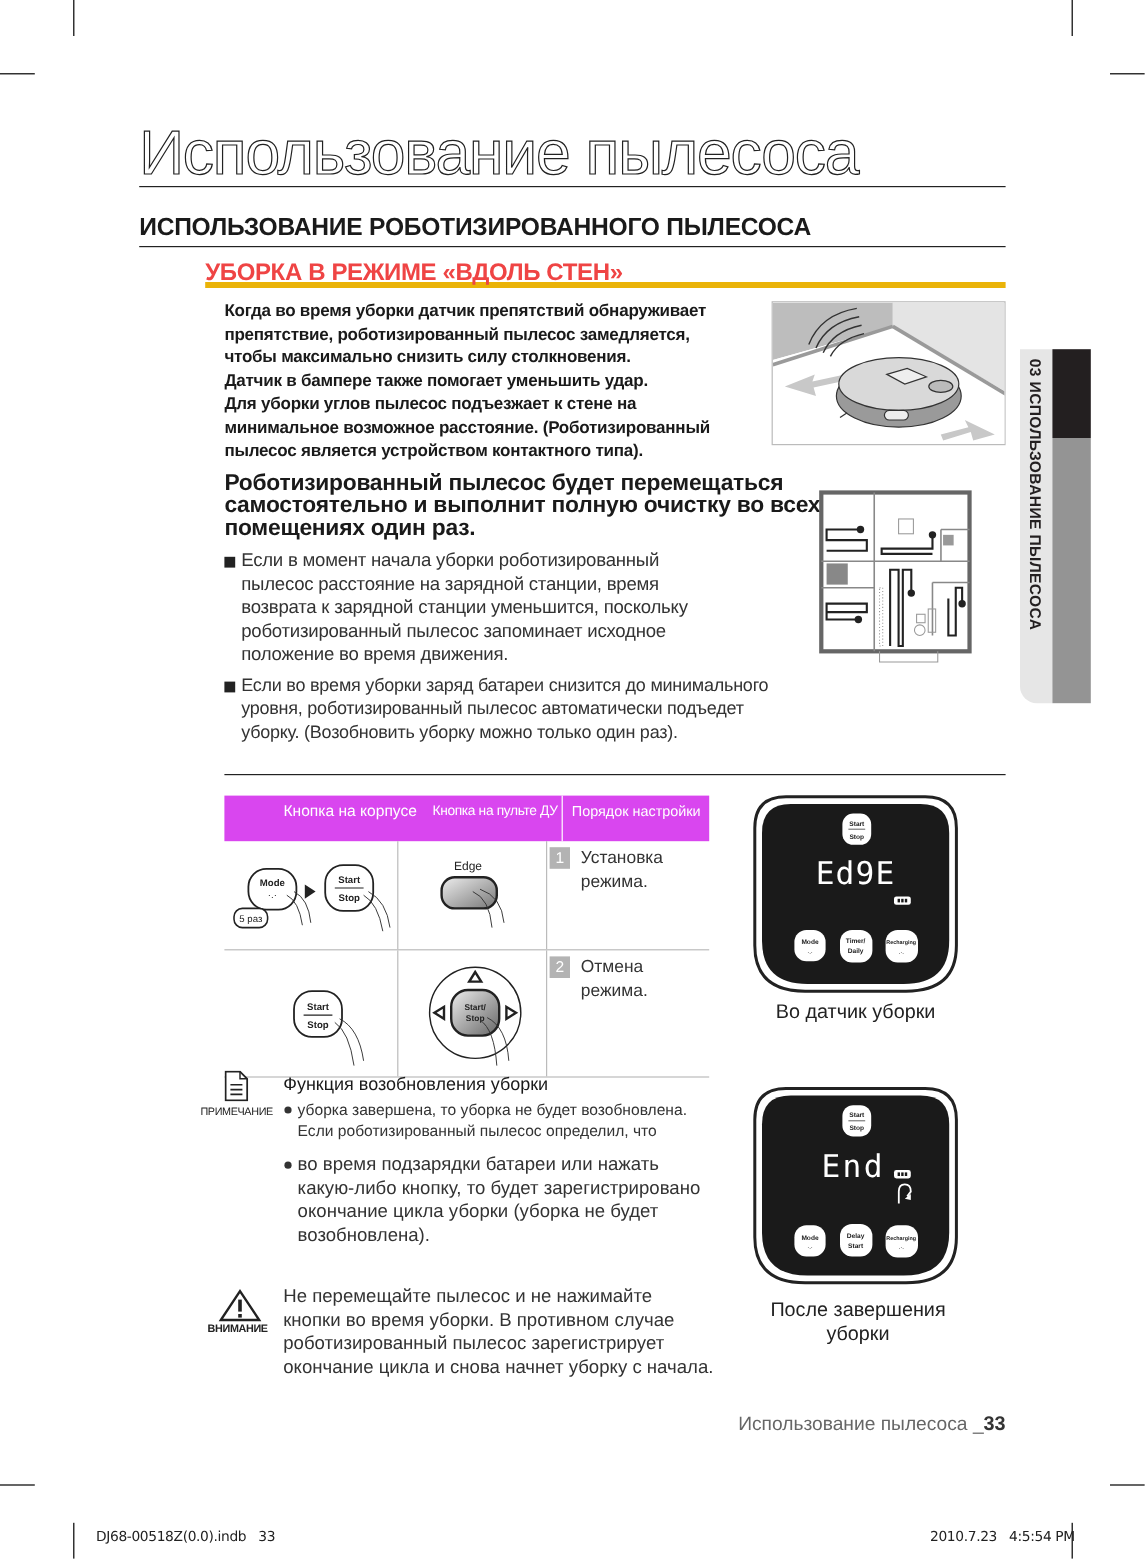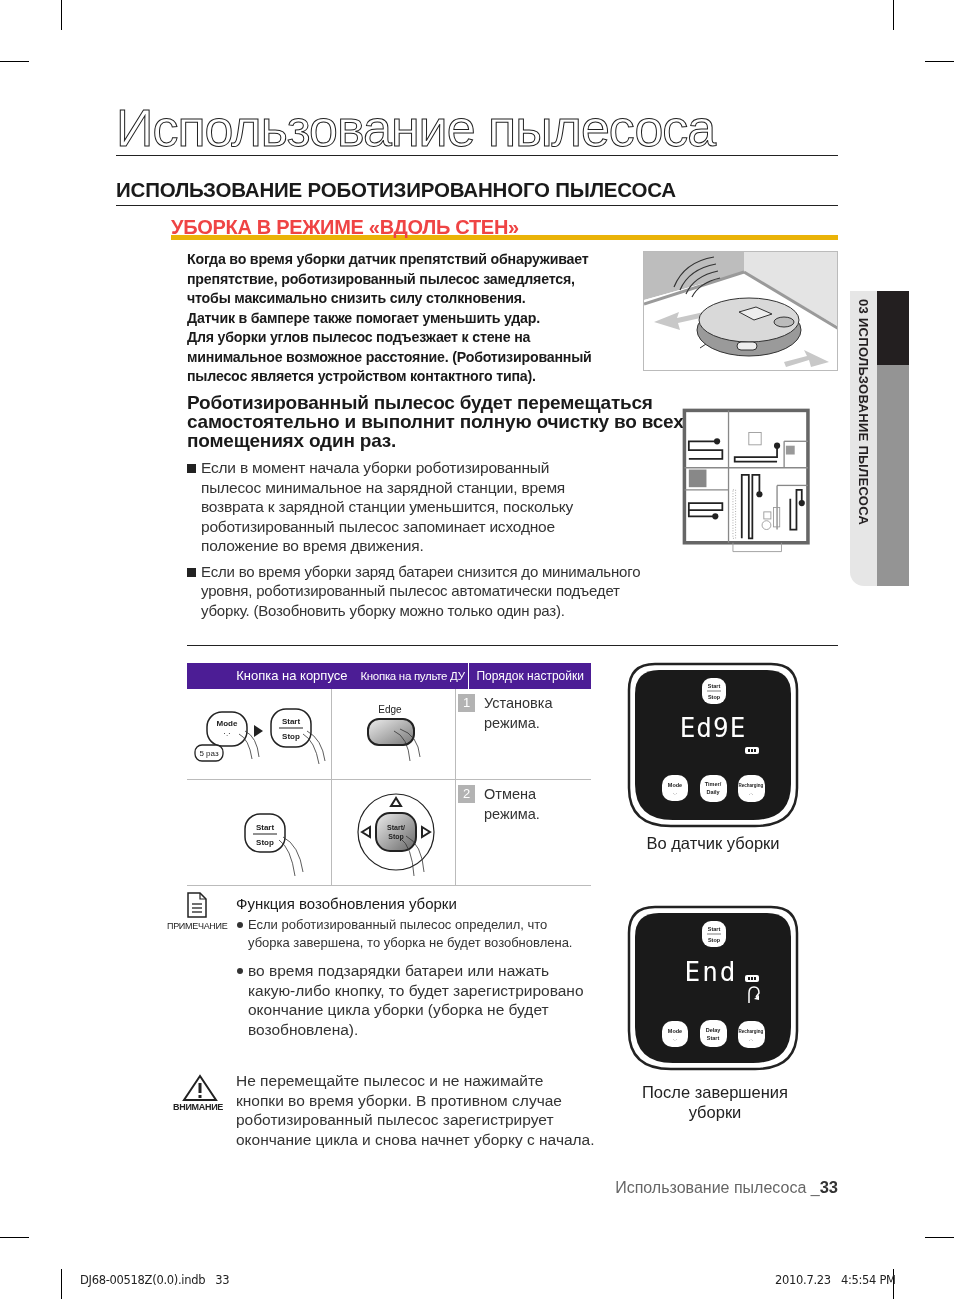--- a/index.html
+++ b/index.html
@@ -46,21 +46,21 @@
   .side-tab .mid { position: absolute; left: 27px; top: 74px; width: 32px; height: 221px; background: #949494; }
   .side-tab .label {
     position: absolute; left: 13px; top: 8px; writing-mode: vertical-rl;
     font-weight: bold; font-size: 13px; color: #231f20; letter-spacing: 0.3px; white-space: nowrap;
     transform: translateX(-50%);
   }
 
   .rule { position: absolute; height: 1px; background: #222; }
 
   .tbl { position: absolute; left: 187px; top: 663px; width: 404px; }
-  .tbl-head { display: flex; height: 26px; background: #4c1d95; padding-left: 40px; }
+  .tbl-head { display: flex; height: 38px; background: #d946ef; padding-left: 40px; }
   .tbl-head div { color: #fff; font-size: 12.5px; line-height: 26px; text-align: center; white-space: nowrap; }
   .tbl-head .c1 { width: 144px; font-size: 13px; }
   .tbl-head .c2 { width: 124px; font-size: 11.5px; letter-spacing: -0.3px; }
   .tbl-head .c3 { width: 136px; border-left: 1px solid #fff; font-size: 12px; }
   .tbl-row { position: relative; display: flex; height: 90px; }
   .tbl-row + .tbl-row { border-top: 1px solid #bbb; height: 106px; }
   .tbl-row .cell { position: relative; height: 100%; }
   .tbl-row .c1 { width: 144px; }
   .tbl-row .c2 { width: 124px; border-left: 1px solid #bbb; }
   .tbl-row .c3 { width: 136px; border-left: 1px solid #bbb; padding: 5px 0 0 2px; display: flex; align-items: flex-start; }
@@ -120,21 +120,21 @@
 <div class="bold-para big" style="top:393px;">
   <p>Роботизированный пылесос будет перемещаться</p>
   <p>самостоятельно и выполнит полную очистку во всех</p>
   <p>помещениях один раз.</p>
 </div>
 
 <div class="bullets">
   <div class="bullet">
     <span class="sq"></span>
     <span class="ln">Если в момент начала уборки роботизированный</span>
-    <span class="ln">пылесос минимальное на зарядной станции, время</span>
+    <span class="ln">пылесос расстояние на зарядной станции, время</span>
     <span class="ln">возврата к зарядной станции уменьшится, поскольку</span>
     <span class="ln">роботизированный пылесос запоминает исходное</span>
     <span class="ln">положение во время движения.</span>
   </div>
   <div class="bullet" style="font-size:15px;">
     <span class="sq"></span>
     <span class="ln">Если во время уборки заряд батареи снизится до минимального</span>
     <span class="ln">уровня, роботизированный пылесос автоматически подъедет</span>
     <span class="ln">уборку. (Возобновить уборку можно только один раз).</span>
   </div>
@@ -362,22 +362,22 @@
     <path d="M13,1 V7 H19" fill="none" stroke="#222" stroke-width="1.2"></path>
     <line x1="5" y1="12" x2="15" y2="12" stroke="#222" stroke-width="1.3"></line>
     <line x1="5" y1="16" x2="15" y2="16" stroke="#222" stroke-width="1.3"></line>
     <line x1="5" y1="20" x2="15" y2="20" stroke="#222" stroke-width="1.3"></line>
   </svg>
 </div>
 <div class="note-label">ПРИМЕЧАНИЕ</div>
 <div class="note-title">Функция возобновления уборки</div>
 <div class="note-item small" style="top:916px;">
   <span class="dot"></span>
+  <span class="ln">уборка завершена, то уборка не будет возобновлена.</span>
   <span class="ln">Если роботизированный пылесос определил, что</span>
-  <span class="ln">уборка завершена, то уборка не будет возобновлена.</span>
 </div>
 <div class="note-item large" style="top:961px;">
   <span class="dot"></span>
   <span class="ln">во время подзарядки батареи или нажать</span>
   <span class="ln">какую-либо кнопку, то будет зарегистрировано</span>
   <span class="ln">окончание цикла уборки (уборка не будет</span>
   <span class="ln">возобновлена).</span>
 </div>
 
 <div class="warn-icon">

